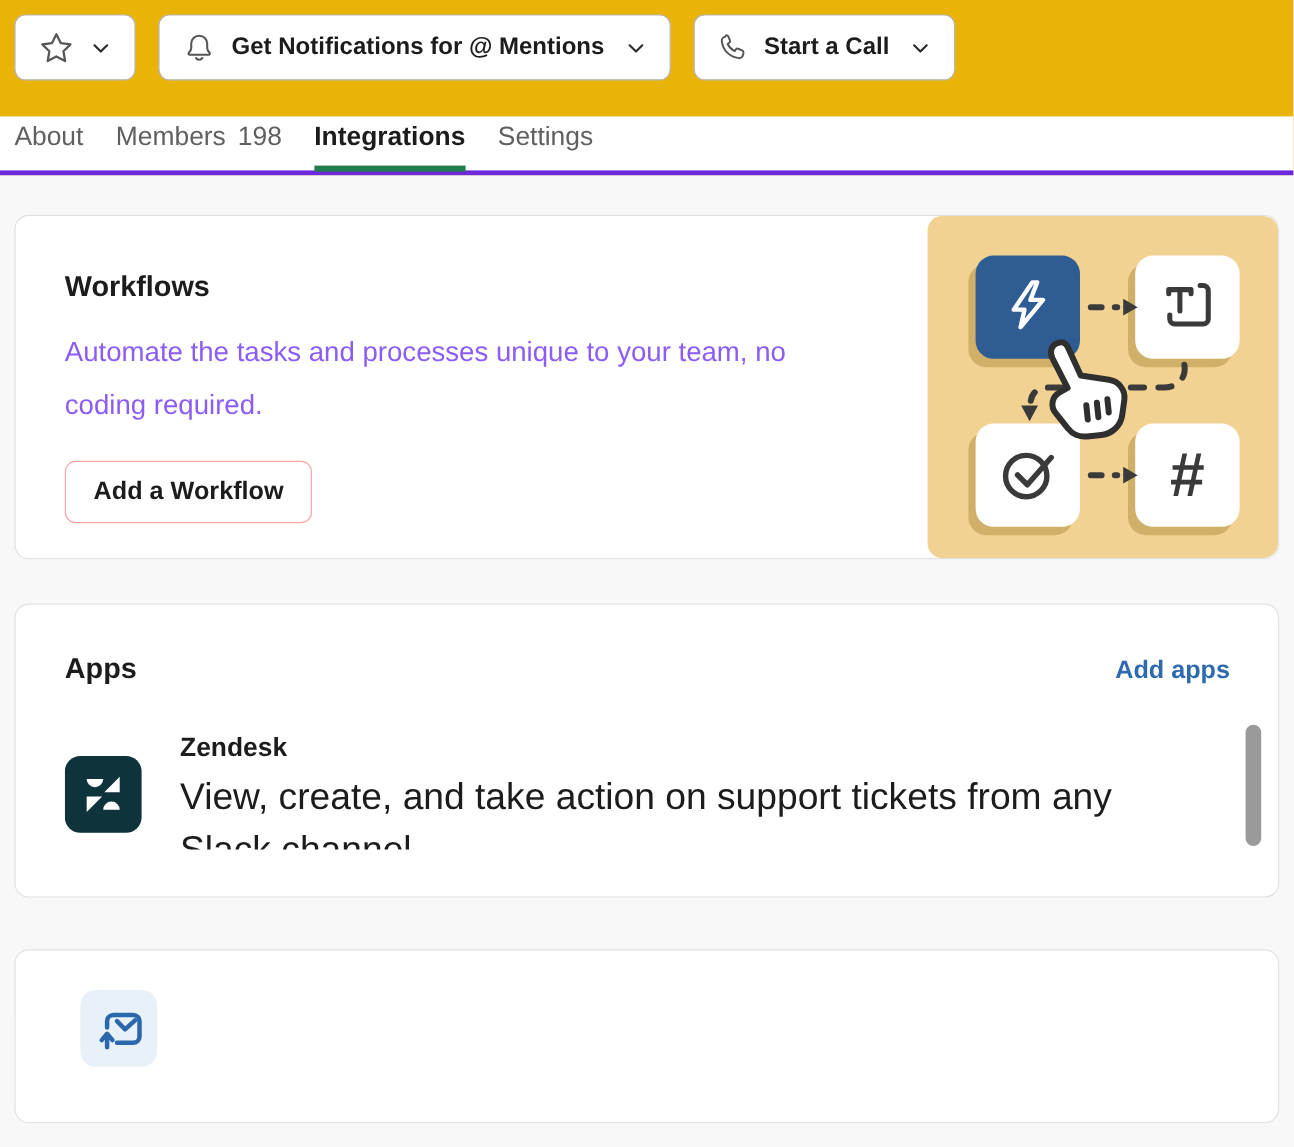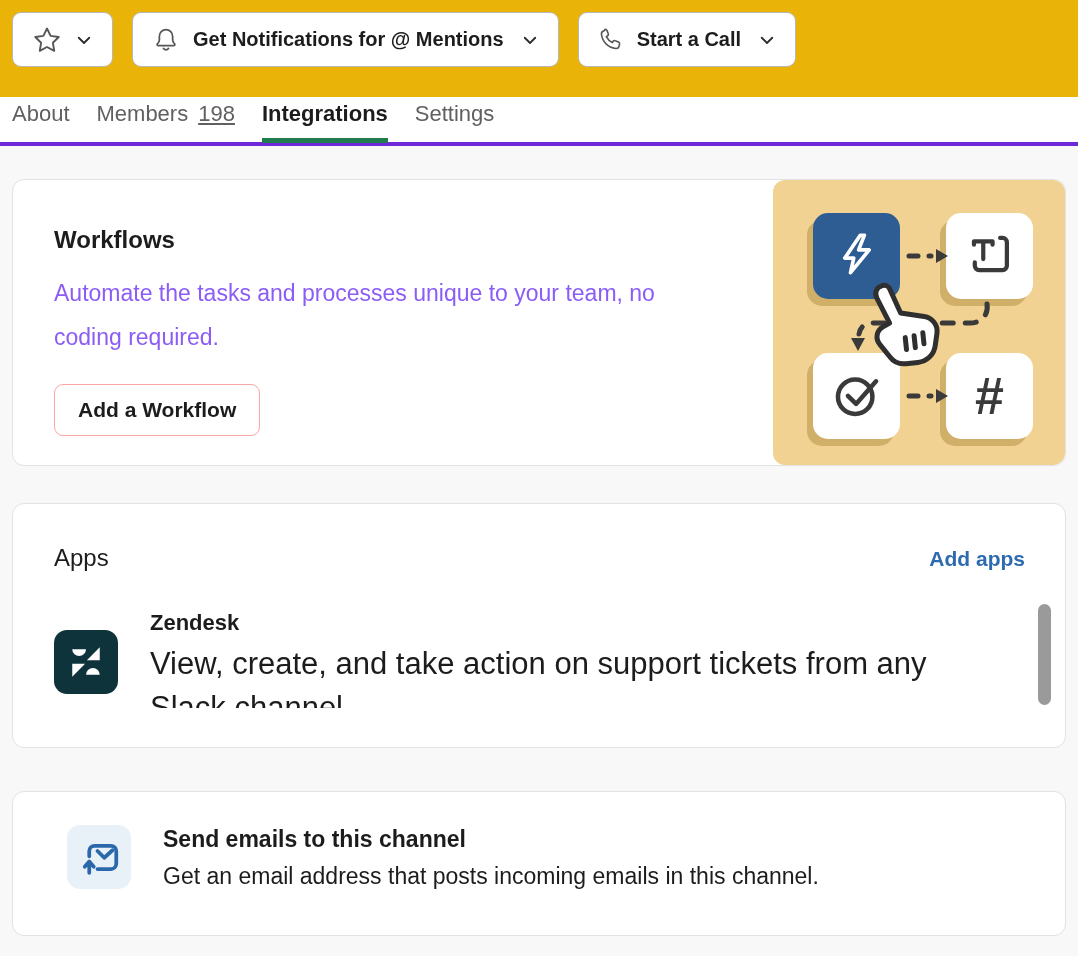--- a/index.html
+++ b/index.html
@@ -23,21 +23,21 @@
   .btn svg { display:block; }
   
   .tabs {
     display:flex; gap:27px; margin-top:30px; padding:0 0 0 12px;
     border-bottom:4px solid #6d28d9; background:#fff;
   }
   .tab {
     font-size:22px; color:#616061; padding:4px 0 15px; position:relative;
     cursor:pointer; white-space:nowrap;
   }
-  .tab .count { margin-left:10px;text-decoration:underline; }
+  .tab .count { margin-left:10px; }
   .tab.active { color:#1d1c1d; font-weight:700; }
   .tab.active::after {
     content:""; position:absolute; left:0; right:0; bottom:-1px; height:5px;
     background:#1f7d4e;
   }
   
   main { padding:33px 12px 0 12px; }
   .card {
     background:#fff; border:1px solid #e2e2e2; border-radius:12px;
   }
@@ -64,21 +64,21 @@
   }
   .tile.blue { background:#2e5d94; }
   .tile-hash { font-size:52px; font-weight:700; color:#3a3a3a; line-height:1; }
   .t1 { left:40px; top:33px; }  .t2 { left:173px; top:33px; }
   .t3 { left:40px; top:173px; } .t4 { left:173px; top:173px; }
   .arrows { position:absolute; inset:0; }
   .hand { position:absolute; left:76px; top:94px; width:104px; height:104px; transform:rotate(-6deg); }
   
   .apps-card { position:relative; height:245px; margin-bottom:43px; overflow:hidden; padding:40px 40px 0 41px; }
   .apps-head { display:flex; justify-content:space-between; align-items:baseline; }
-  .apps-title { font-size:24px; font-weight:400; }
+  .apps-title { font-size:24px; font-weight:700; }
   .add-apps { font-size:21px; font-weight:700; color:#2d6ab0; text-decoration:none; cursor:pointer; }
   .apps-viewport { margin-top:32px; height:104px; overflow:hidden; }
   .app-row { display:flex; gap:32px; cursor:pointer; }
   .app-icon {
     width:64px; height:64px; border-radius:13px; background:#0e333b; flex:none;
     margin-top:26px; display:flex; align-items:center; justify-content:center;
   }
   .app-title { font-size:22px; font-weight:700; margin:6px 0 6px; }
   .app-desc { font-size:31px; line-height:44px; width:840px; }
   .scroll-thumb {
@@ -245,19 +245,15 @@
   </section>
 
   <section class="card email-card">
     <div class="email-icon">
       <svg width="48" height="48" viewBox="0 0 64 64" fill="none" stroke="#2b67ab" stroke-width="5" stroke-linecap="round" stroke-linejoin="round">
         <path d="M19 31 v-7 a7 7 0 0 1 7 -7 h22 a7 7 0 0 1 7 7 v17 a7 7 0 0 1 -7 7 H30"></path>
         <path d="M30 24 l9 9 11 -10"></path>
         <path d="M19 53 V39 M13 45 l6 -7 6 7"></path>
       </svg>
     </div>
-    <div>
-      <div class="email-title">Send emails to this channel</div>
-      <div class="email-desc">Get an email address that posts incoming emails in this channel.</div>
-    </div>
   </section>
 
 </main>
 
 </body></html>

